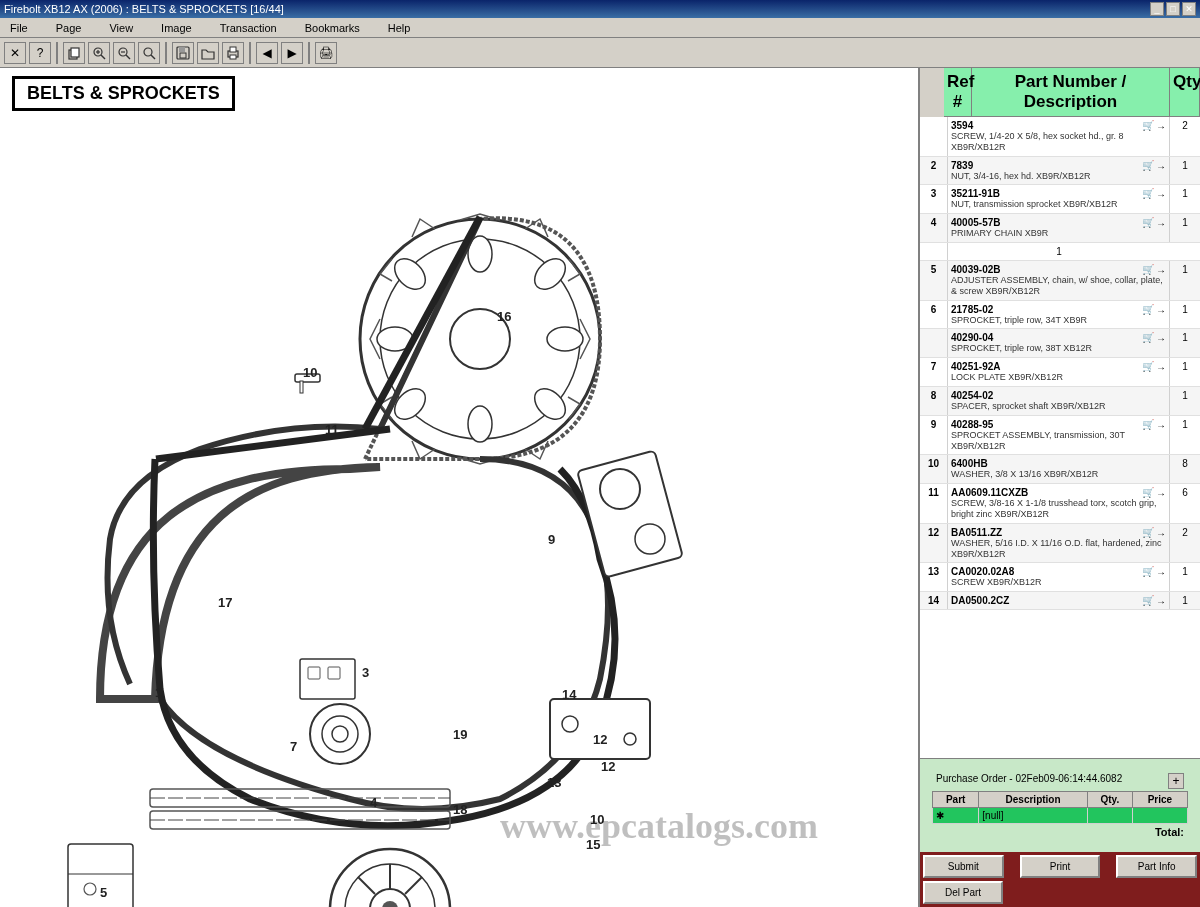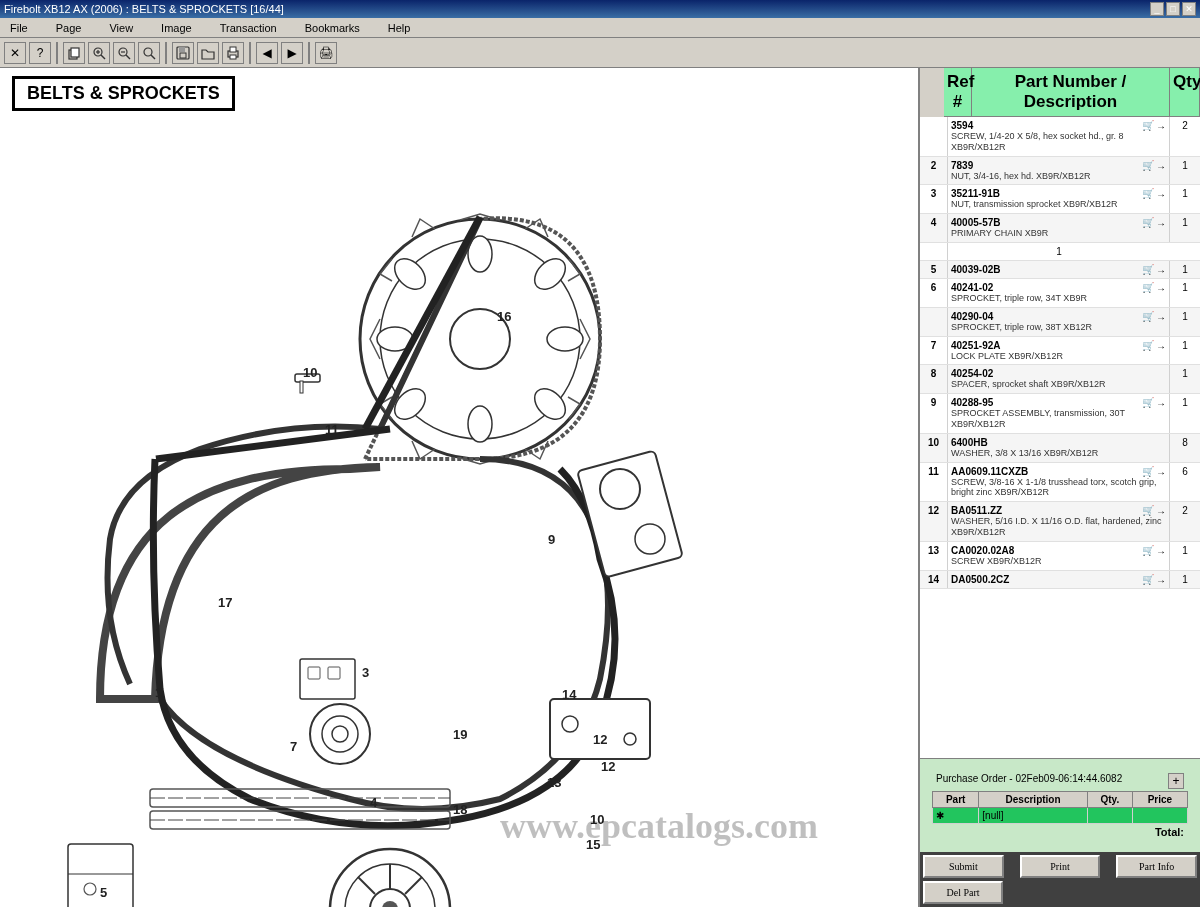--- a/index.html
+++ b/index.html
@@ -210,22 +210,21 @@
       font-weight: bold;
       padding: 2px 4px;
       font-size: 11px;
     }
 
     
     .bottom-buttons {
       display: flex;
       gap: 16px;
       padding: 3px;
-      background: #404040;
-      font-family: Liberation Serif, serif;
+      background: #7f1d1d;
     }
     .bottom-btn {
       flex: 1;
       padding: 4px 2px;
       background: #d4d0c8;
       border: 2px solid;
       border-color: #ffffff #808080 #808080 #ffffff;
       font-size: 10px;
       cursor: pointer;
       text-align: center;
@@ -527,28 +526,29 @@
         <div class="part-row">
           <div class="part-ref">5</div>
           <div class="part-info">
             <div class="part-number">
               <span>40039-02B</span>
               <div class="part-icons">
                 <span style="cursor: pointer; font-size: 10px;">🛒</span>
                 <span style="cursor: pointer; font-size: 10px;">→</span>
               </div>
             </div>
+            <div class="part-desc">ADJUSTER ASSEMBLY, chain, w/ shoe, collar, plate, &amp; screw XB9R/XB12R</div>
           </div>
           <div class="part-qty">1</div>
         </div>
         <div class="part-row">
           <div class="part-ref">6</div>
           <div class="part-info">
             <div class="part-number">
-              <span>40241-02</span>
+              <span>21785-02</span>
               <div class="part-icons">
                 <span style="cursor: pointer; font-size: 10px;">🛒</span>
                 <span style="cursor: pointer; font-size: 10px;">→</span>
               </div>
             </div>
             <div class="part-desc">SPROCKET, triple row, 34T XB9R</div>
           </div>
           <div class="part-qty">1</div>
         </div>
         <div class="part-row">

